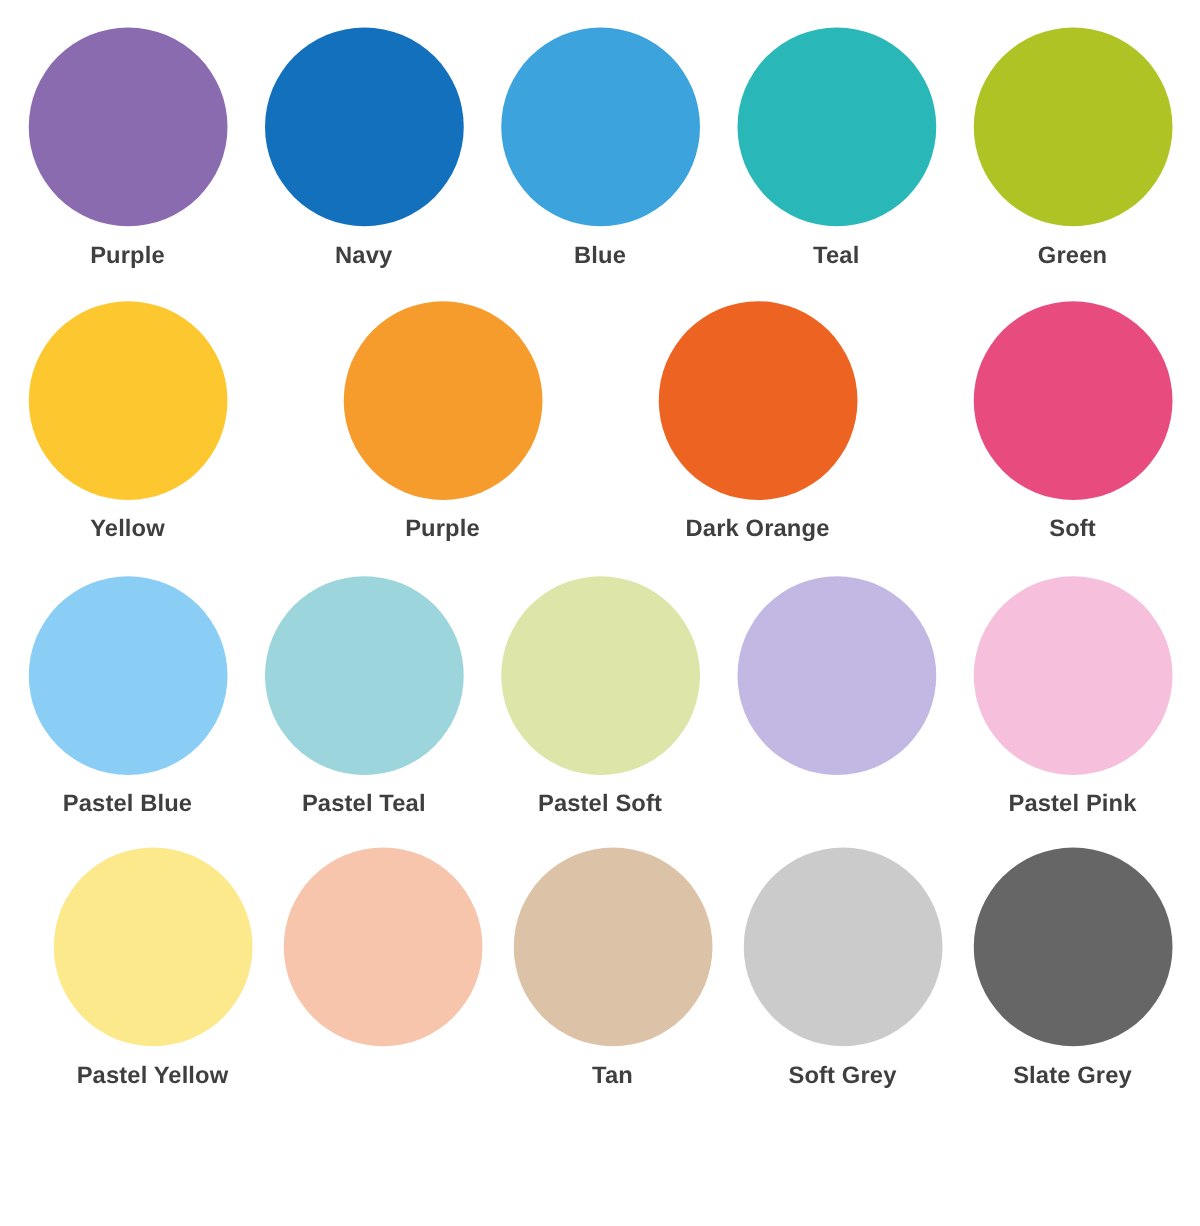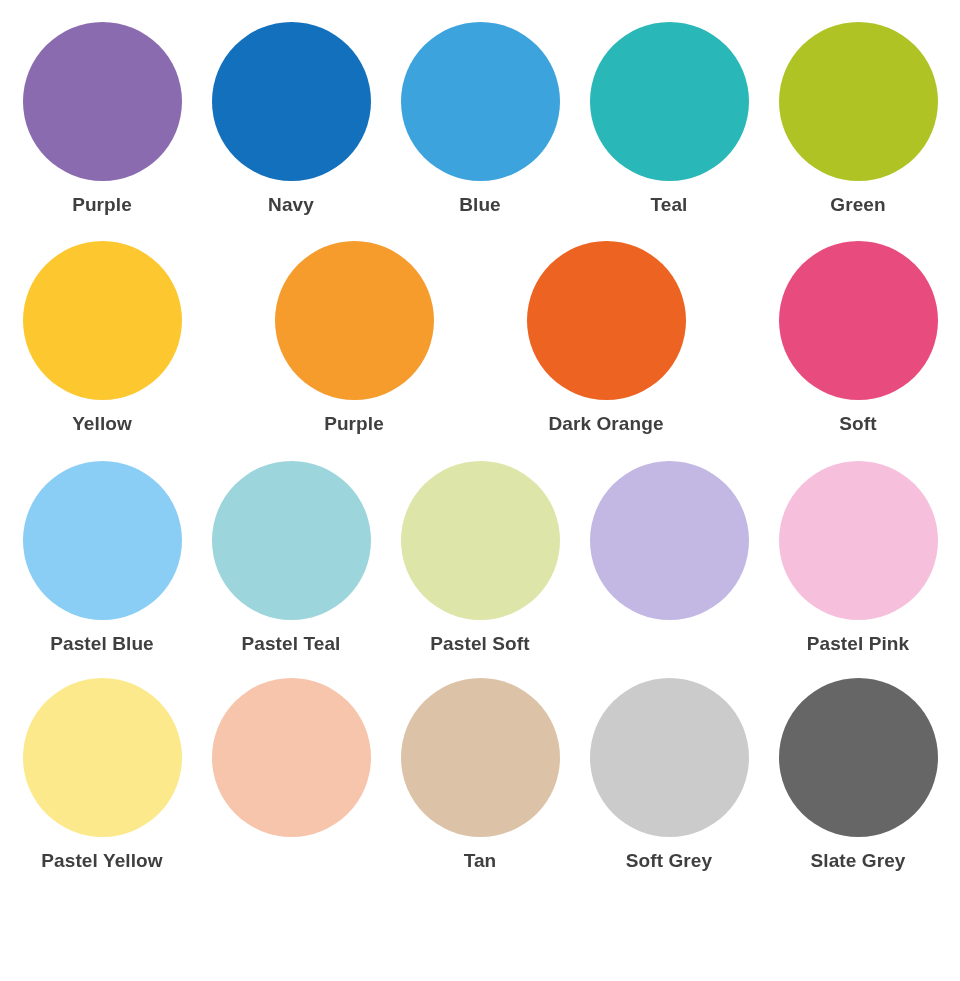--- a/index.html
+++ b/index.html
@@ -53,21 +53,21 @@
     font-weight: 700;
     color: #3f3f3f;
     text-align: center;
     white-space: nowrap;
     letter-spacing: 0.1px;
   }
   
   .palette-row.row-0 { margin-bottom: 26px; }
   .palette-row.row-1 { margin-bottom: 26px; }
   .palette-row.row-2 { margin-bottom: 24px; }
-  .palette-row.row-3 { margin-bottom: 0; }
+  .palette-row.row-3 { margin-bottom: 0; justify-content: flex-end; }
 </style>
 </head>
 <body style="background: rgb(255, 255, 255);">
 
 <div id="palette">
     <div class="palette-row row-0">
       <div class="swatch-cell">
         <div class="swatch-circle" style="background-color: rgb(138, 107, 175);"></div>
         <div class="swatch-label">Purple</div>
       </div>

